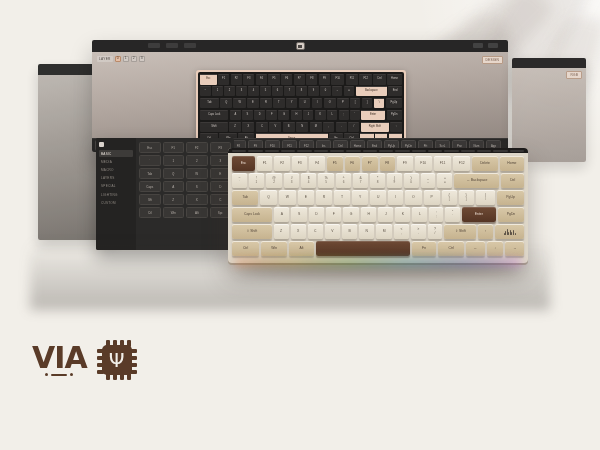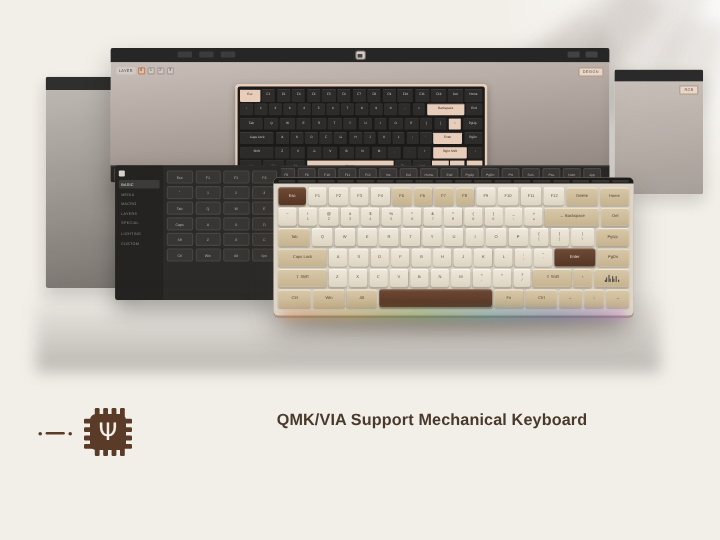--- a/index.html
+++ b/index.html
@@ -801,20 +801,21 @@
         </div>
       </div>
     <div class="kb-underglow"></div>
     <div class="kb-shadow"></div>
   </div>
 </div>
 
 <div class="caption">
   <div class="logos">
     <div class="via-word">
+      <span class="txt">VIA</span>
       <span class="dots">
         <i></i>
           <b></b>
           <i></i>
       </span>
     </div>
     <div class="chip-icon">
       <div class="chip-pins" id="chip-pins">
           <i style="top: 0px; left: 9px; width: 4px; height: 7px;"></i>
           <i style="bottom: 0px; left: 9px; width: 4px; height: 7px;"></i>
@@ -832,15 +833,14 @@
           <i style="bottom: 0px; left: 30px; width: 4px; height: 7px;"></i>
           <i style="left: 0px; top: 30px; width: 7px; height: 4px;"></i>
           <i style="right: 0px; top: 30px; width: 7px; height: 4px;"></i>
         </div>
       <div class="chip-body">
         <span class="psi">Ψ</span>
       </div>
     </div>
   </div>
   <div class="cap-text">
-    <div class="cap-title">QMK/VIA Support Mechanical Keyboard</div>
   </div>
 </div>
 
 </body></html>

